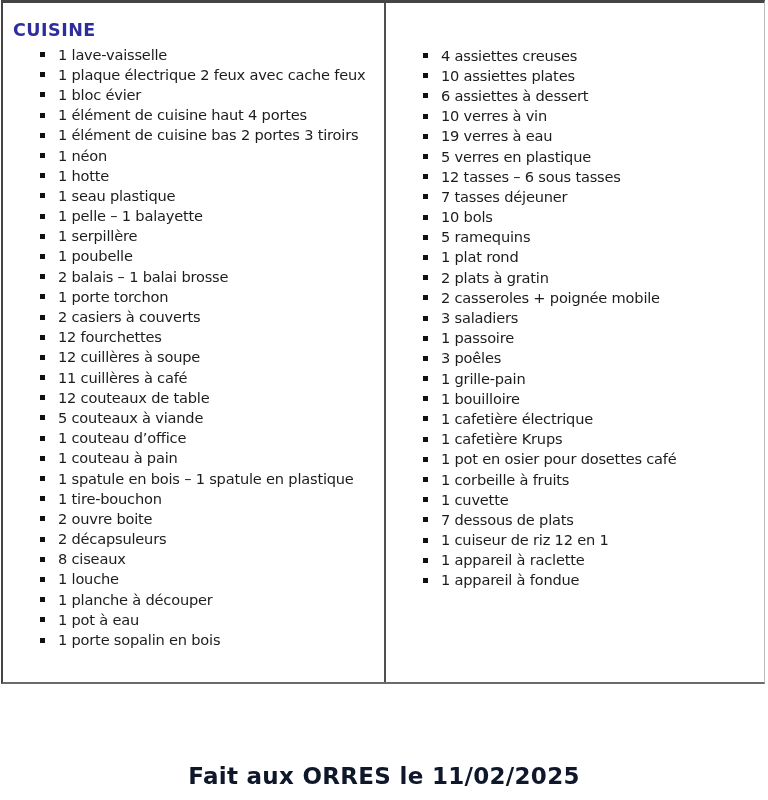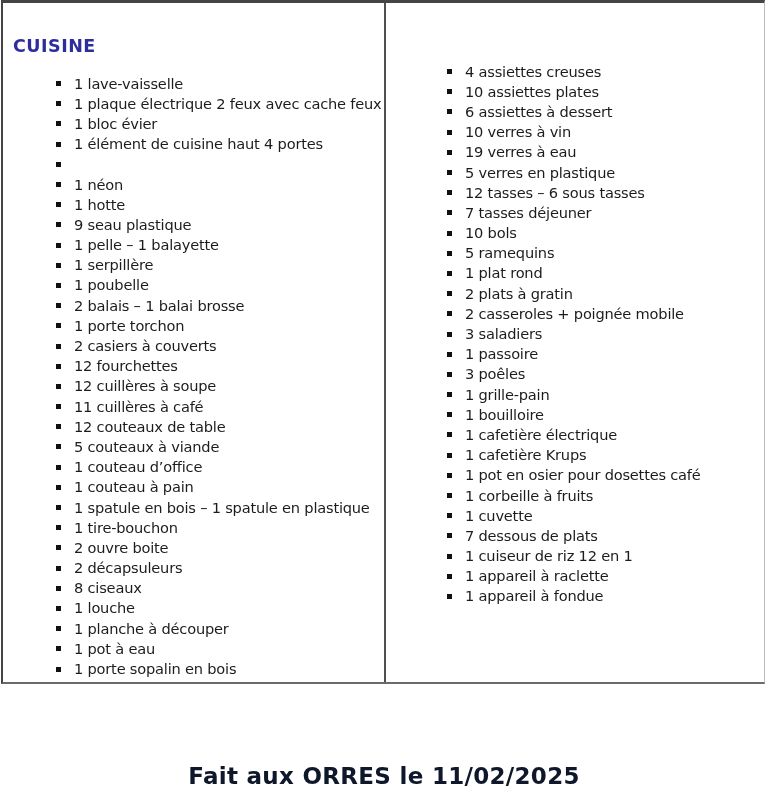--- a/index.html
+++ b/index.html
@@ -33,33 +33,33 @@
     box-sizing: border-box;
     overflow: hidden;
   }
   .cell-left {
     width: 383px;
     border-right: 2px solid #4f4f4f;
     padding: 12px 6px 0 10px;
   }
   .cell-right {
     flex: 1;
-    padding: 42px 6px 0 18px;
+    padding: 42px 6px 0 10px;
   }
   .doc-title {
-    margin: 20px 0 3px 0;
+    margin: 4px 0 3px 0;
     font-size: 17.5px;
     line-height: 22px;
     font-weight: bold;
     letter-spacing: 0.5px;
     color: #2d2d9e;
   }
   ul.item-list {
     list-style: none;
-    margin: 16px;
+    margin: 0;
     padding: 0 0 0 27px;
   }
   ul.item-list li {
     display: flex;
     align-items: center;
     height: 20.2px;
     font-size: 14.6px;
     color: #1c1c1c;
     white-space: nowrap;
     letter-spacing: -0.2px;
@@ -109,32 +109,33 @@
           <li>
             <span class="bullet"></span>
             <span class="item-text">1 bloc évier</span>
           </li>
           <li>
             <span class="bullet"></span>
             <span class="item-text">1 élément de cuisine haut 4 portes</span>
           </li>
           <li>
             <span class="bullet"></span>
+            <span class="item-text">1 élément de cuisine bas 2 portes 3 tiroirs</span>
           </li>
           <li>
             <span class="bullet"></span>
             <span class="item-text">1 néon</span>
           </li>
           <li>
             <span class="bullet"></span>
             <span class="item-text">1 hotte</span>
           </li>
           <li>
             <span class="bullet"></span>
-            <span class="item-text">9 seau plastique</span>
+            <span class="item-text">1 seau plastique</span>
           </li>
           <li>
             <span class="bullet"></span>
             <span class="item-text">1 pelle – 1 balayette</span>
           </li>
           <li>
             <span class="bullet"></span>
             <span class="item-text">1 serpillère</span>
           </li>
           <li>

